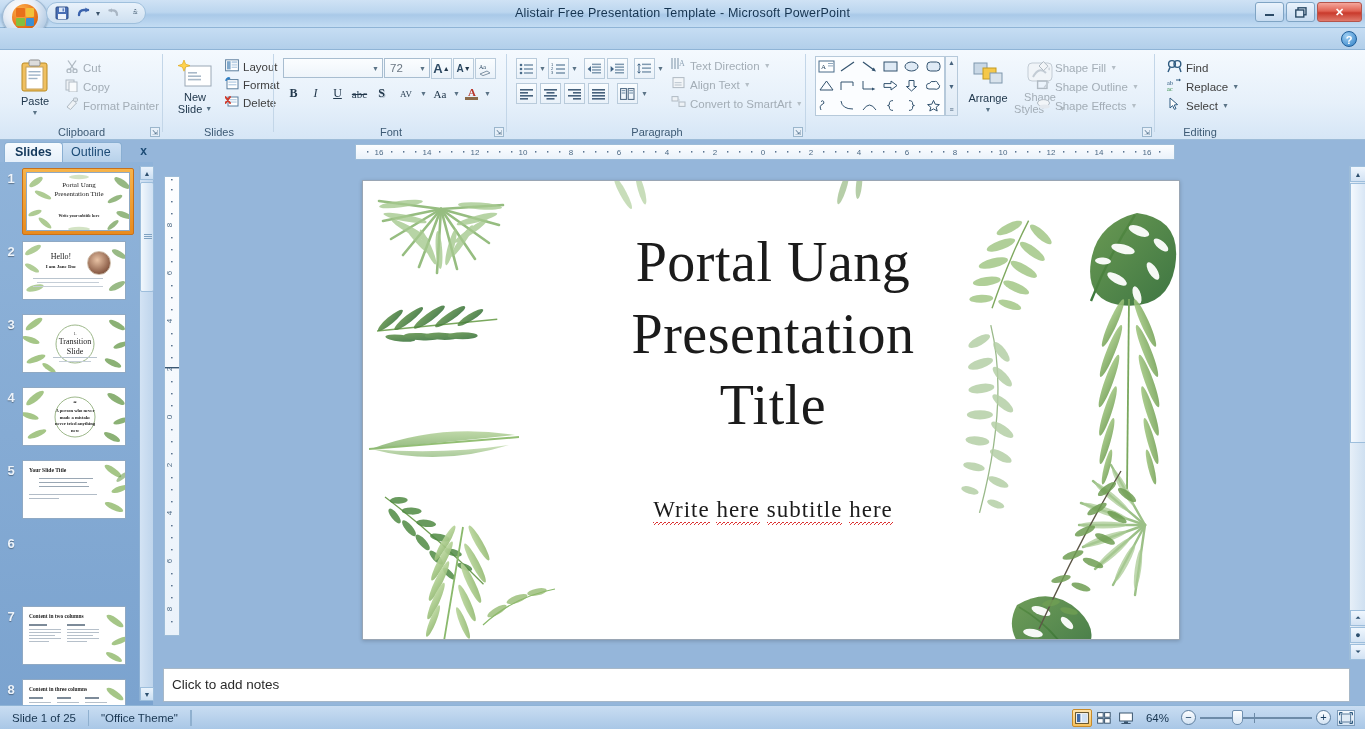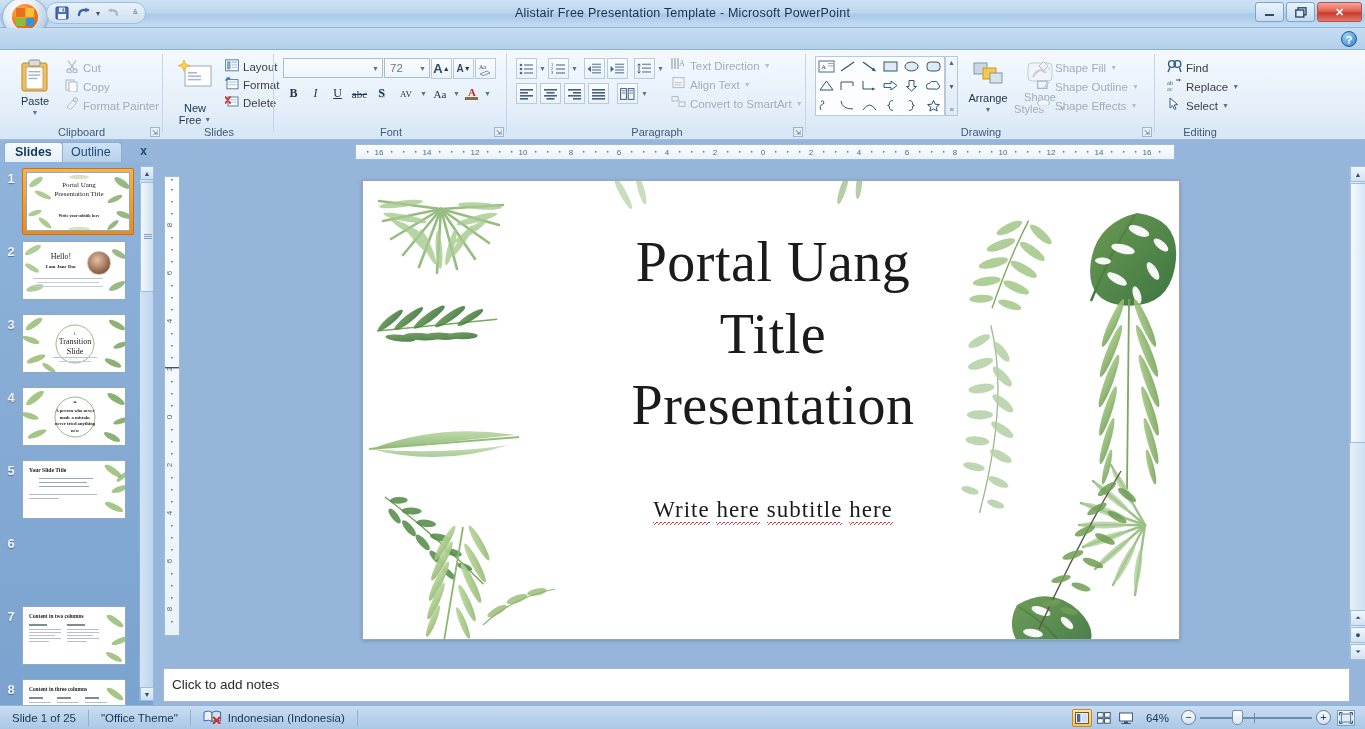--- a/index.html
+++ b/index.html
@@ -371,23 +371,23 @@
         <div class="bigbtn" style="width:50px">
           <div class="icon-box">
             <svg width="36" height="30" viewBox="0 0 36 30">
               <rect x="8" y="6" width="26" height="20" fill="#fff" stroke="#9aa8b6"></rect>
               <rect x="11" y="12" width="9" height="1.6" fill="#a9b9c9"></rect>
               <rect x="11" y="15.4" width="13" height="1.6" fill="#a9b9c9"></rect>
               <rect x="11" y="18.8" width="13" height="1.6" fill="#a9b9c9"></rect>
               <path d="M7 0 L8.6 4.2 L13 5.6 L8.6 7 L7 11.2 L5.4 7 L1 5.6 L5.4 4.2 Z" fill="#ffd24d" stroke="#e0a91c" stroke-width=".7"></path>
             </svg>
           </div>
-          <div style="margin-top:12px">New</div>
+          <div style="margin-top:1px">New</div>
           <div style="display:flex;align-items:center;gap:3px">
-            <span>Free</span>
+            <span>Slide</span>
             <span class="caret">▼</span>
           </div>
         </div>
       </div>
       <div style="position:absolute;left:58px;top:8px;">
         <div class="smallrow">
           <span>
             <svg width="14" height="13" viewBox="0 0 14 13">
               <rect x="0.6" y="0.8" width="12.8" height="11" fill="#fff" stroke="#5d7f9e"></rect>
               <rect x="2" y="2.2" width="3.6" height="8.2" fill="#7fa8cc"></rect>
@@ -772,21 +772,20 @@
           <span>
             <svg width="15" height="14" viewBox="0 0 15 14">
               <ellipse cx="7.5" cy="6" rx="6" ry="3.4" fill="#f2f5f8" stroke="#b0bac3"></ellipse>
               <ellipse cx="8.4" cy="9.6" rx="5.4" ry="2" fill="#e3e8ee"></ellipse>
             </svg>
           </span>
           <span>Shape Effects</span>
           <span class="caret dim">▼</span>
         </div>
       </div>
-      <div class="gtitle">Drawing</div>
       <div class="dlg">⇲</div>
       <div class="gsep" style="right:0;"></div>
     </div>
 
     <div class="rgroup" style="left:1156px; width:88px;">
       <div style="position:absolute;left:8px;top:8px;">
         <div class="smallrow">
           <span>
             <svg width="15" height="14" viewBox="0 0 15 14">
               <circle cx="5" cy="5" r="3.4" fill="none" stroke="#2f5b80" stroke-width="1.4"></circle>
@@ -1402,22 +1401,22 @@
         <g transform="translate(470,0)" opacity=".5">
           <g fill="#6f9e53">
             <ellipse cx="10" cy="8" rx="16" ry="3.2" transform="rotate(108 10 8)"></ellipse>
             <ellipse cx="26" cy="4" rx="14" ry="3" transform="rotate(96 26 4)"></ellipse>
           </g>
         </g>
       </svg>
 
       <div class="slide-title">
         <div>Portal Uang</div>
+        <div>Presentation</div>
         <div>Title</div>
-        <div>Presentation</div>
       </div>
       <div class="slide-sub">
         <span class="squiggle">Write</span>
         <span class="squiggle">here</span>
         <span class="squiggle">subtitle</span>
         <span class="squiggle">here</span>
       </div>
     </div>
   </div>
 
@@ -1431,30 +1430,20 @@
 
   <div class="notes">
     <span>Click to add notes</span>
   </div>
 
   <div class="status">
     <div class="st-cell">Slide 1 of 25</div>
     <div class="st-div"></div>
     <div class="st-cell">"Office Theme"</div>
     <div class="st-div"></div>
-    <div class="st-cell">
-      <span>
-        <svg width="19" height="15" viewBox="0 0 19 15">
-          <path d="M1 3 Q6 1 9 3.4 L9 12.4 Q6 10.2 1 12 Z" fill="#eaf2fb" stroke="#3f6ba8"></path>
-          <path d="M17.6 3 Q12.6 1 9 3.4 L9 12.4 Q12.6 10.2 17.6 12 Z" fill="#cfe0f2" stroke="#3f6ba8"></path>
-          <path d="M10.6 8.6 L16.6 14.2 M16.6 8.6 L10.6 14.2" stroke="#cf2e22" stroke-width="2.1" stroke-linecap="round"></path>
-        </svg>
-      </span>
-      <span>Indonesian (Indonesia)</span>
-    </div>
     <div class="st-div"></div>
 
     <div style="flex:1"></div>
 
     <div class="st-cell" style="gap:2px;padding-right:6px">
       <div class="viewbtn active">
         <svg width="14" height="12" viewBox="0 0 14 12">
           <rect x="0.6" y="0.6" width="12.8" height="10.8" fill="#fff" stroke="#5a4a22"></rect>
           <rect x="2" y="2" width="3.4" height="8" fill="#3f6ba8"></rect>
           <rect x="6.6" y="2" width="5.6" height="8" fill="#cfe0f2"></rect>

